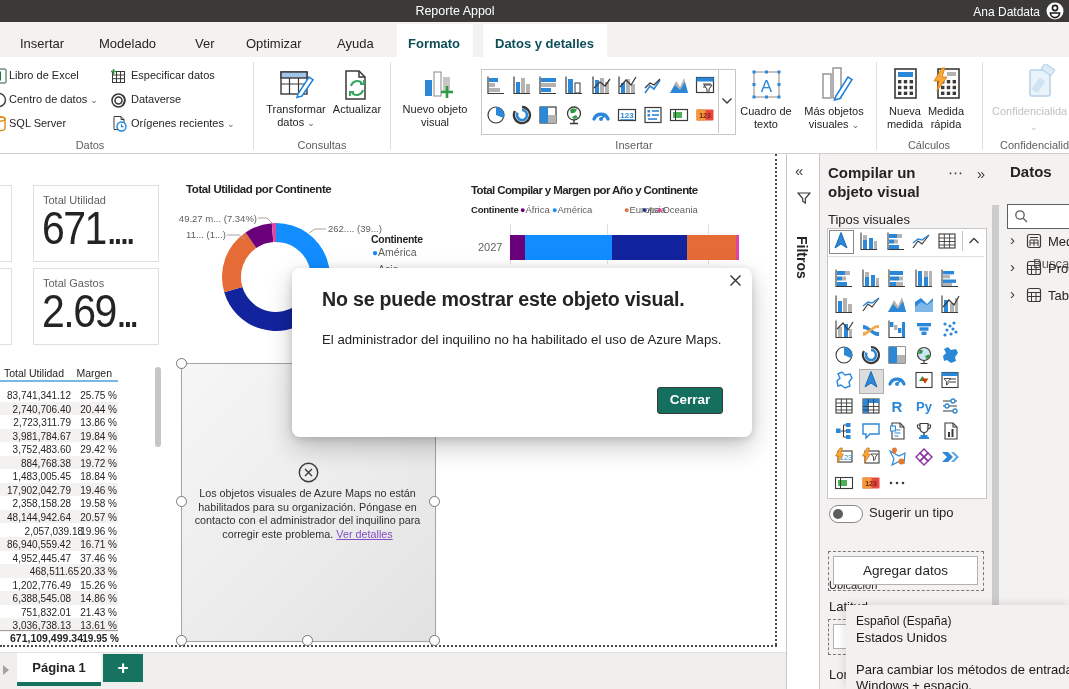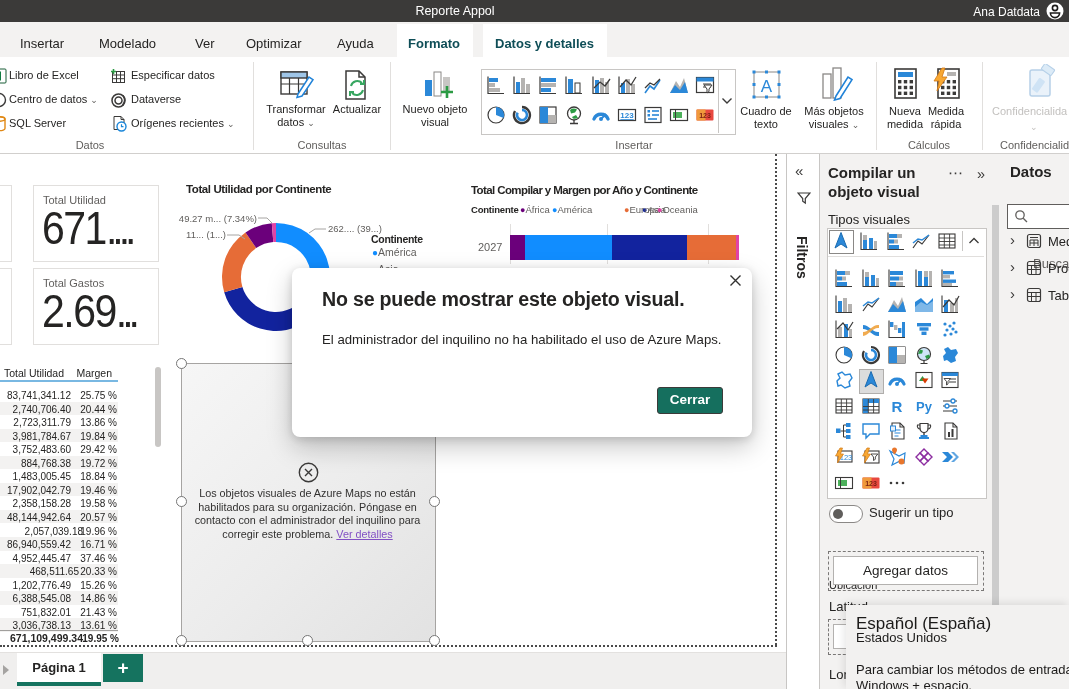--- a/index.html
+++ b/index.html
@@ -749,18 +749,18 @@
 
 <div class="abs" style="z-index:10;left:292px;top:268px;width:460px;height:169px;background:#fff;border-radius:8px;box-shadow:0 10px 26px rgba(0,0,0,0.22),0 2px 8px rgba(0,0,0,0.14);"></div>
 <svg class="abs" style="z-index:10;left:728px;top:273px;" width="15" height="15" viewBox="0 0 15 15">
       <path d="M2.5 2.5 L12.5 12.5 M12.5 2.5 L2.5 12.5" stroke="#323130" stroke-width="1.4"></path>
     </svg>
 <div class="abs" style="z-index:10;left:322px;top:288px;font-size:19.6px;font-weight:bold;color:#252423;letter-spacing:-0.2px;">No se puede mostrar este objeto visual.</div>
 <div class="abs" style="z-index:10;left:322px;top:332px;font-size:13.2px;color:#252423;">El administrador del inquilino no ha habilitado el uso de Azure Maps.</div>
 <div class="abs" style="z-index:10;left:657px;top:387px;width:64px;height:25px;background:#156f5e;border:1px solid #3b3a39;border-radius:3px;color:#fff;font-size:13.5px;font-weight:bold;text-align:center;line-height:24px;">Cerrar</div>
 
 <div class="abs" style="z-index:11;left:846px;top:605px;width:223px;height:84px;background:#f2f1f0;box-shadow:-2px -2px 8px rgba(0,0,0,0.10);"></div>
-<div class="abs" style="z-index:11;left:856px;top:614px;font-size:17px;color:#1b1a19;">Español (España)</div>
+<div class="abs" style="z-index:11;left:856px;top:614px;font-size:12px;color:#1b1a19;">Español (España)</div>
 <div class="abs" style="z-index:11;left:856px;top:630px;font-size:13px;color:#1b1a19;">Estados Unidos</div>
 <div class="abs" style="z-index:11;left:856px;top:662px;font-size:13px;color:#1b1a19;white-space:nowrap;">Para cambiar los métodos de entrada, p</div>
 <div class="abs" style="z-index:11;left:856px;top:678px;font-size:13px;color:#1b1a19;">Windows + espacio.</div>
 
 </div>
 
 </body></html>

